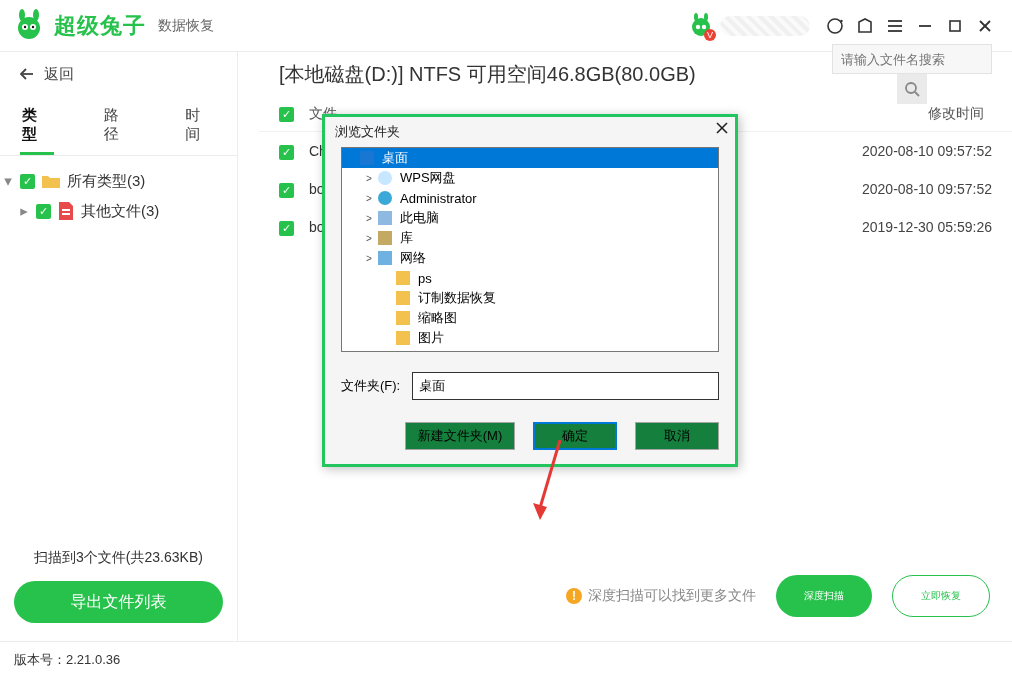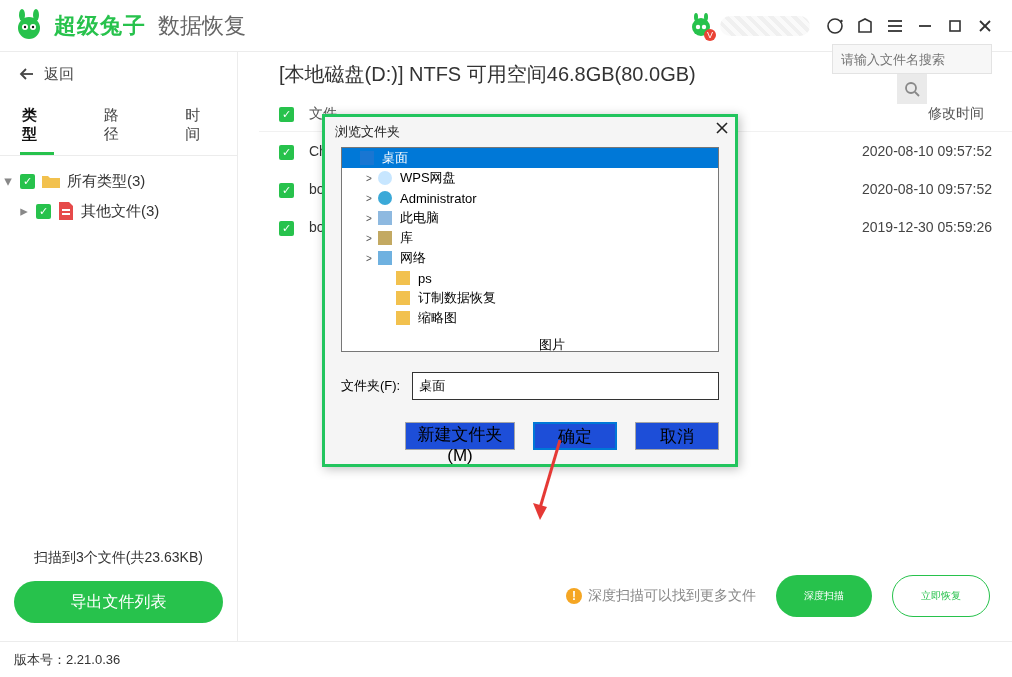--- a/index.html
+++ b/index.html
@@ -2,21 +2,21 @@
 <html><head>
 <meta charset="utf-8">
 <style>
   * { box-sizing: border-box; margin: 0; padding: 0; font-family: "Microsoft YaHei", "PingFang SC", sans-serif; }
   body { width: 1012px; height: 677px; background: #fff; overflow: hidden; position: relative; }
 
   
   .titlebar { height: 52px; display: flex; align-items: center; padding: 0 12px; border-bottom: 1px solid #ececec; }
   .titlebar .logo-wrap { display: flex; align-items: center; gap: 8px; }
   .titlebar .title-main { color: #27c24c; font-size: 22px; font-weight: 700; letter-spacing: 1px; }
-  .titlebar .title-sub { color: #666; font-size: 22px; margin-left: 4px; }
+  .titlebar .title-sub { color: #666; font-size: 14px; margin-left: 4px; }
   .titlebar .spacer { flex: 1; }
   .titlebar .sysbtn { width: 30px; height: 30px; display: flex; align-items: center; justify-content: center; color: #555; cursor: pointer; font-size: 18px; }
 
   
   .main { display: flex; height: calc(100% - 52px - 36px); gap: 21px; }
 
   
   .sidebar { width: 238px; border-right: 1px solid #ececec; display: flex; flex-direction: column; }
   .back { height: 44px; display: flex; align-items: center; gap: 8px; padding-left: 18px; color: #444; font-size: 15px; cursor: pointer; }
   .tabs { display: flex; padding: 0 20px; gap: 48px; font-size: 15px; color: #444; border-bottom: 1px solid #ececec; }
@@ -78,21 +78,21 @@
   .wps-icon { background:#c7e6ff; border-radius:50%;}
   .user-icon { background:#3aa9d8; border-radius:50%;}
   .pc-icon { background:#8eb9e0;}
   .lib-icon { background:#c3a962;}
   .net-icon { background:#6fb1e0;}
 
   .dialog .folderline { display: flex; align-items: center; padding: 20px 16px 0 16px; gap: 12px; font-size: 13px; }
   .dialog .folderline input { flex: 1; height: 28px; border: 1px solid #333; padding: 0 6px; font-size: 13px; }
 
   .dialog .dbtns { display: flex; gap: 18px; justify-content: flex-end; padding: 22px 16px 0 16px; }
-  .dialog .dbtns button { width: 84px; height: 28px; font-size: 17px; background: #1d4ed8; border: 1px solid #a5a5a5; cursor: pointer; }
+  .dialog .dbtns button { width: 84px; height: 28px; font-size: 13px; background: #15803d; border: 1px solid #a5a5a5; cursor: pointer; }
   .dialog .dbtns button.wide { width: 110px; }
   .dialog .dbtns button.primary { border: 2px solid #0078d7; }
 
   
   .arrow { position: absolute; left: 530px; top: 440px; pointer-events: none; }
 
   
   svg { display: block; }
 </style>
 </head>
@@ -307,21 +307,21 @@
       <div class="node" style="padding-left: 40px;">
         <span class="ch"></span>
         <span class="ich folder-icon"></span>
         <span style="margin-left: 4px;">订制数据恢复</span>
       </div>
       <div class="node" style="padding-left: 40px;">
         <span class="ch"></span>
         <span class="ich folder-icon"></span>
         <span style="margin-left: 4px;">缩略图</span>
       </div>
-      <div class="node" style="padding-left: 40px; flex-direction: column;">
+      <div class="node" style="padding-left: 40px;">
         <span class="ch"></span>
         <span class="ich folder-icon"></span>
         <span style="margin-left: 4px;">图片</span>
       </div>
       <div class="node" style="padding-left: 40px;">
         <span class="ch"></span>
         <span class="ich folder-icon"></span>
         <span style="margin-left: 4px;">新加</span>
       </div>
     </div>

